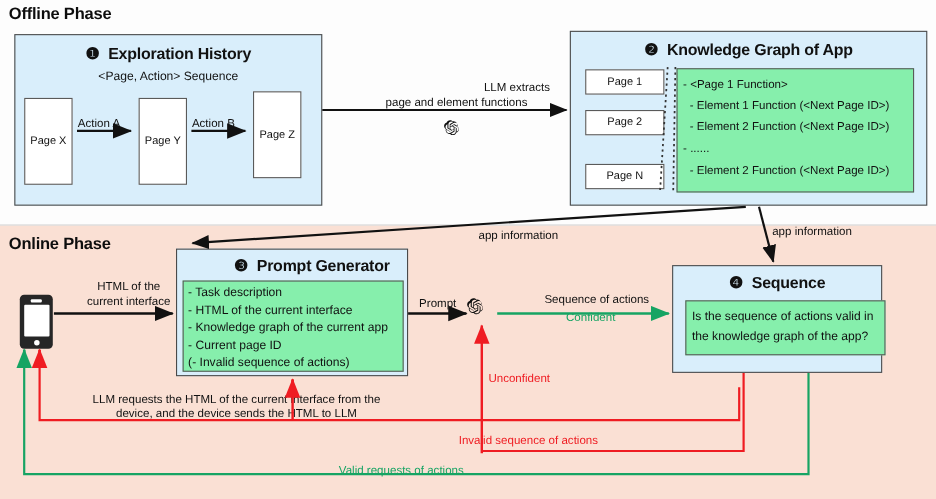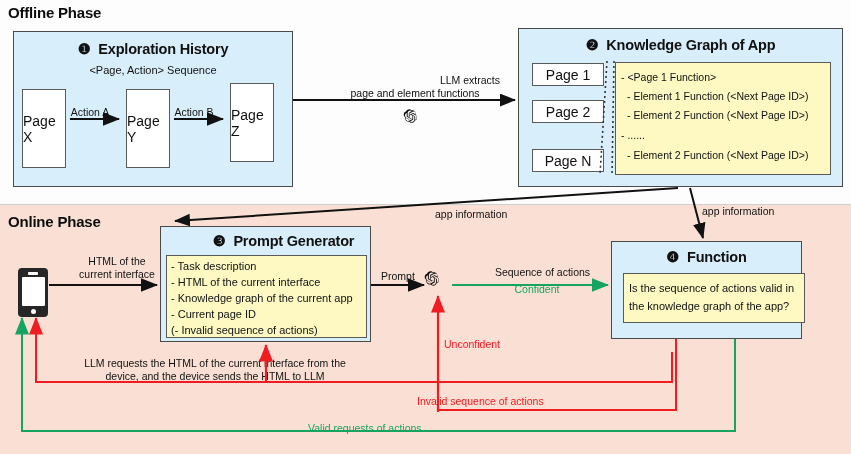--- a/index.html
+++ b/index.html
@@ -10,23 +10,23 @@
   #offline-bg{top:0;height:205px;background:#fdfdfd;}
   #online-bg{top:205px;height:249px;background:#fae0d4;}
 
   .phase-title{position:absolute;font-weight:bold;font-size:15px;color:#0d0d0d;letter-spacing:-0.2px;}
 
   .panel{position:absolute;background:#d9eefb;border:1.5px solid #4a4a4a;box-sizing:border-box;}
   .panel-title{position:absolute;left:0;right:0;text-align:center;font-weight:bold;font-size:14.5px;color:#111;letter-spacing:-0.2px;}
   .panel-sub{position:absolute;left:0;right:0;text-align:center;font-size:11px;color:#111;}
 
   .pagebox{position:absolute;background:#ffffff;border:1.5px solid #5a5a5a;box-sizing:border-box;
-           display:flex;align-items:center;justify-content:center;font-size:14px;color:#111;}
-
-  .whitebox{position:absolute;background:#fef9c3;border:1.2px solid #5a5a5a;box-sizing:border-box;}
+           display:flex;align-items:center;justify-content:center;font-size:10px;color:#111;}
+
+  .whitebox{position:absolute;background:#86efac;border:1.2px solid #5a5a5a;box-sizing:border-box;}
 
   .lbl{position:absolute;font-size:10.5px;color:#111;line-height:13px;}
   .lbl.c{text-align:center;}
   .lbl.red{color:#ef1c22;}
   .lbl.green{color:#16a463;}
 
   .kg-line{position:absolute;font-size:10.5px;color:#111;line-height:16px;white-space:nowrap;}
 
   .pg-list{position:absolute;font-size:11px;color:#111;line-height:16.5px;white-space:nowrap;}
 
@@ -94,21 +94,21 @@
       <div class="pg-list" style="left:4px;top:18px;">- HTML of the current interface</div>
       <div class="pg-list" style="left:4px;top:34px;">- Knowledge graph of the current app</div>
       <div class="pg-list" style="left:4px;top:50px;">- Current page ID</div>
       <div class="pg-list" style="left:4px;top:66px;">(- Invalid sequence of actions)</div>
     </div>
   </div>
 
   <div class="panel" style="left:611px;top:241px;width:191px;height:98px;">
     <div class="panel-title" style="top:7px;">
       <span style="margin-right: 4px;">❹</span>
-      <span>Function</span>
+      <span>Sequence</span>
     </div>
     <div class="whitebox" style="left:11px;top:31px;width:182px;height:50px;">
       <div class="val-text" style="left:5px;top:6px;">Is the sequence of actions valid in</div>
       <div class="val-text" style="left:5px;top:24px;">the knowledge graph of the app?</div>
     </div>
   </div>
 
   <div class="phone" style="left:18px;top:268px;width:30px;height:49px;">
     <div class="phone-speaker" style="left:10px;top:4px;width:10px;height:2.5px;"></div>
     <div class="phone-screen" style="left:3.5px;top:9px;width:23px;height:29px;"></div>

